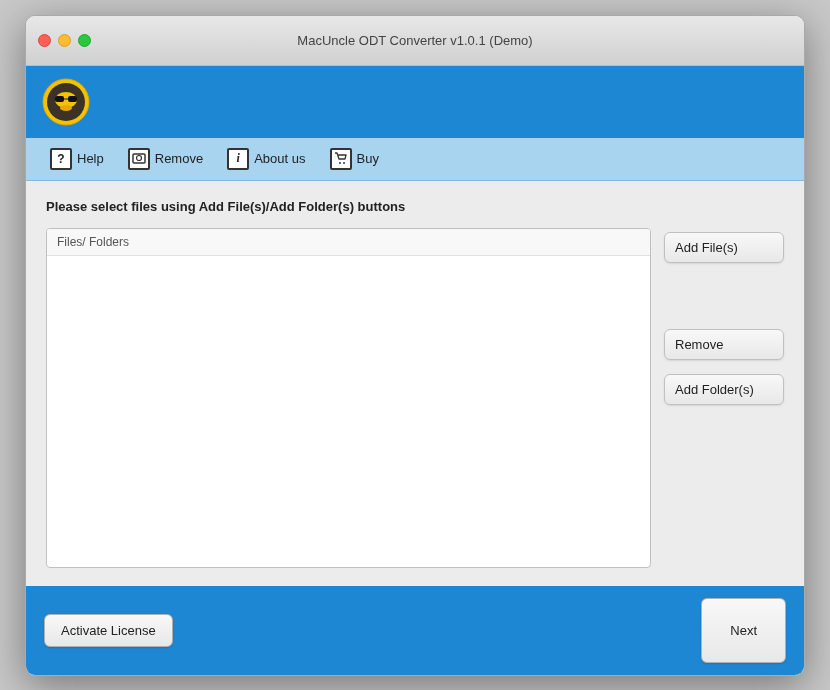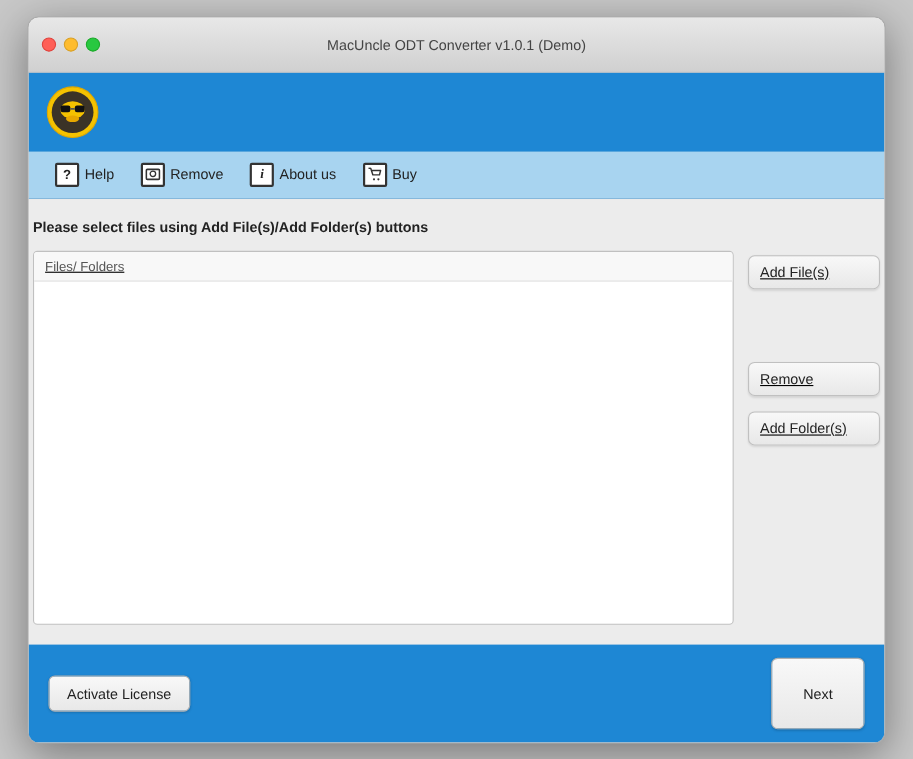--- a/index.html
+++ b/index.html
@@ -136,35 +136,34 @@
       font-size: 12px;
       font-weight: bold;
       border-radius: 2px;
       background: white;
       flex-shrink: 0;
     }
 
     
     .content {
       background: #ececec;
-      padding: 18px 4px;
+      padding: 18px 20px;
       flex: 1;
     }
 
     .instruction-text {
       font-size: 13px;
       font-weight: 600;
       color: #222;
       margin-bottom: 14px;
     }
 
     .main-area {
       display: flex;
       gap: 13px;
-      text-decoration: underline;
     }
 
     .file-list-container {
       flex: 1;
       background: white;
       border: 1px solid #c0c0c0;
       border-radius: 4px;
       overflow: hidden;
       height: 340px;
     }

